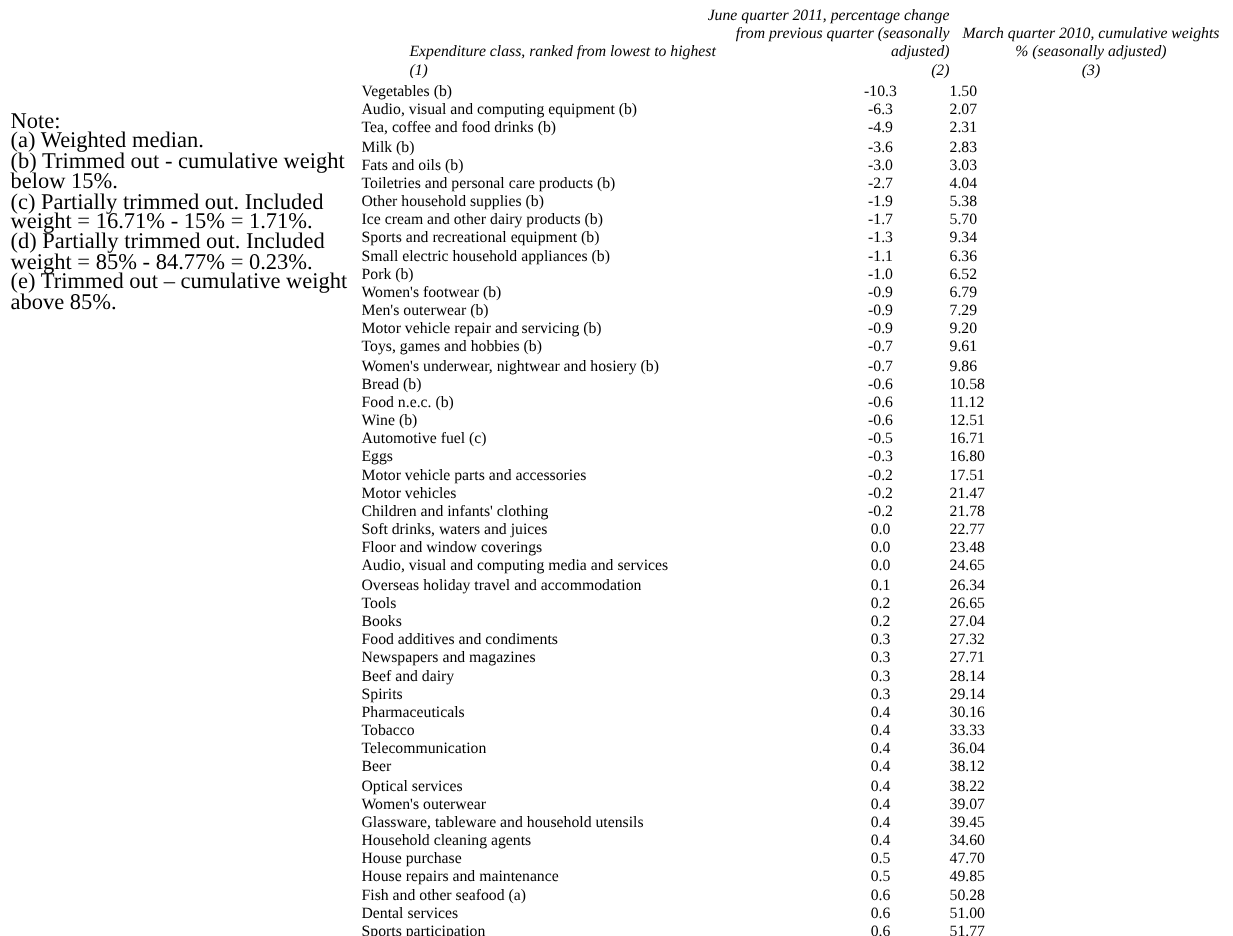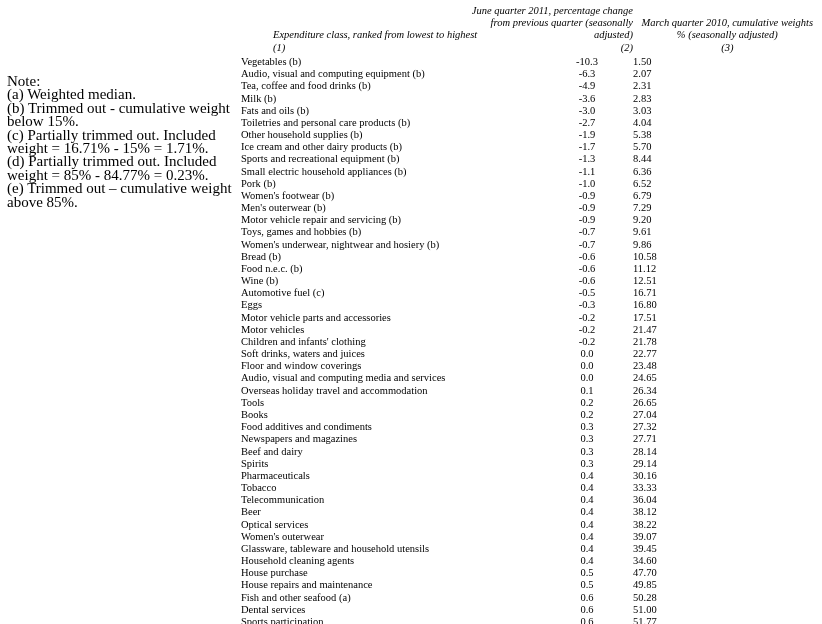--- a/index.html
+++ b/index.html
@@ -102,21 +102,21 @@
         <div class="c3">5.38</div>
       </div>
       <div class="row">
         <div class="c1">Ice cream and other dairy products (b)</div>
         <div class="c2">-1.7</div>
         <div class="c3">5.70</div>
       </div>
       <div class="row">
         <div class="c1">Sports and recreational equipment (b)</div>
         <div class="c2">-1.3</div>
-        <div class="c3">8.44</div>
+        <div class="c3">9.34</div>
       </div>
       <div class="row">
         <div class="c1">Small electric household appliances (b)</div>
         <div class="c2">-1.1</div>
         <div class="c3">6.36</div>
       </div>
       <div class="row">
         <div class="c1">Pork (b)</div>
         <div class="c2">-1.0</div>
         <div class="c3">6.52</div>

